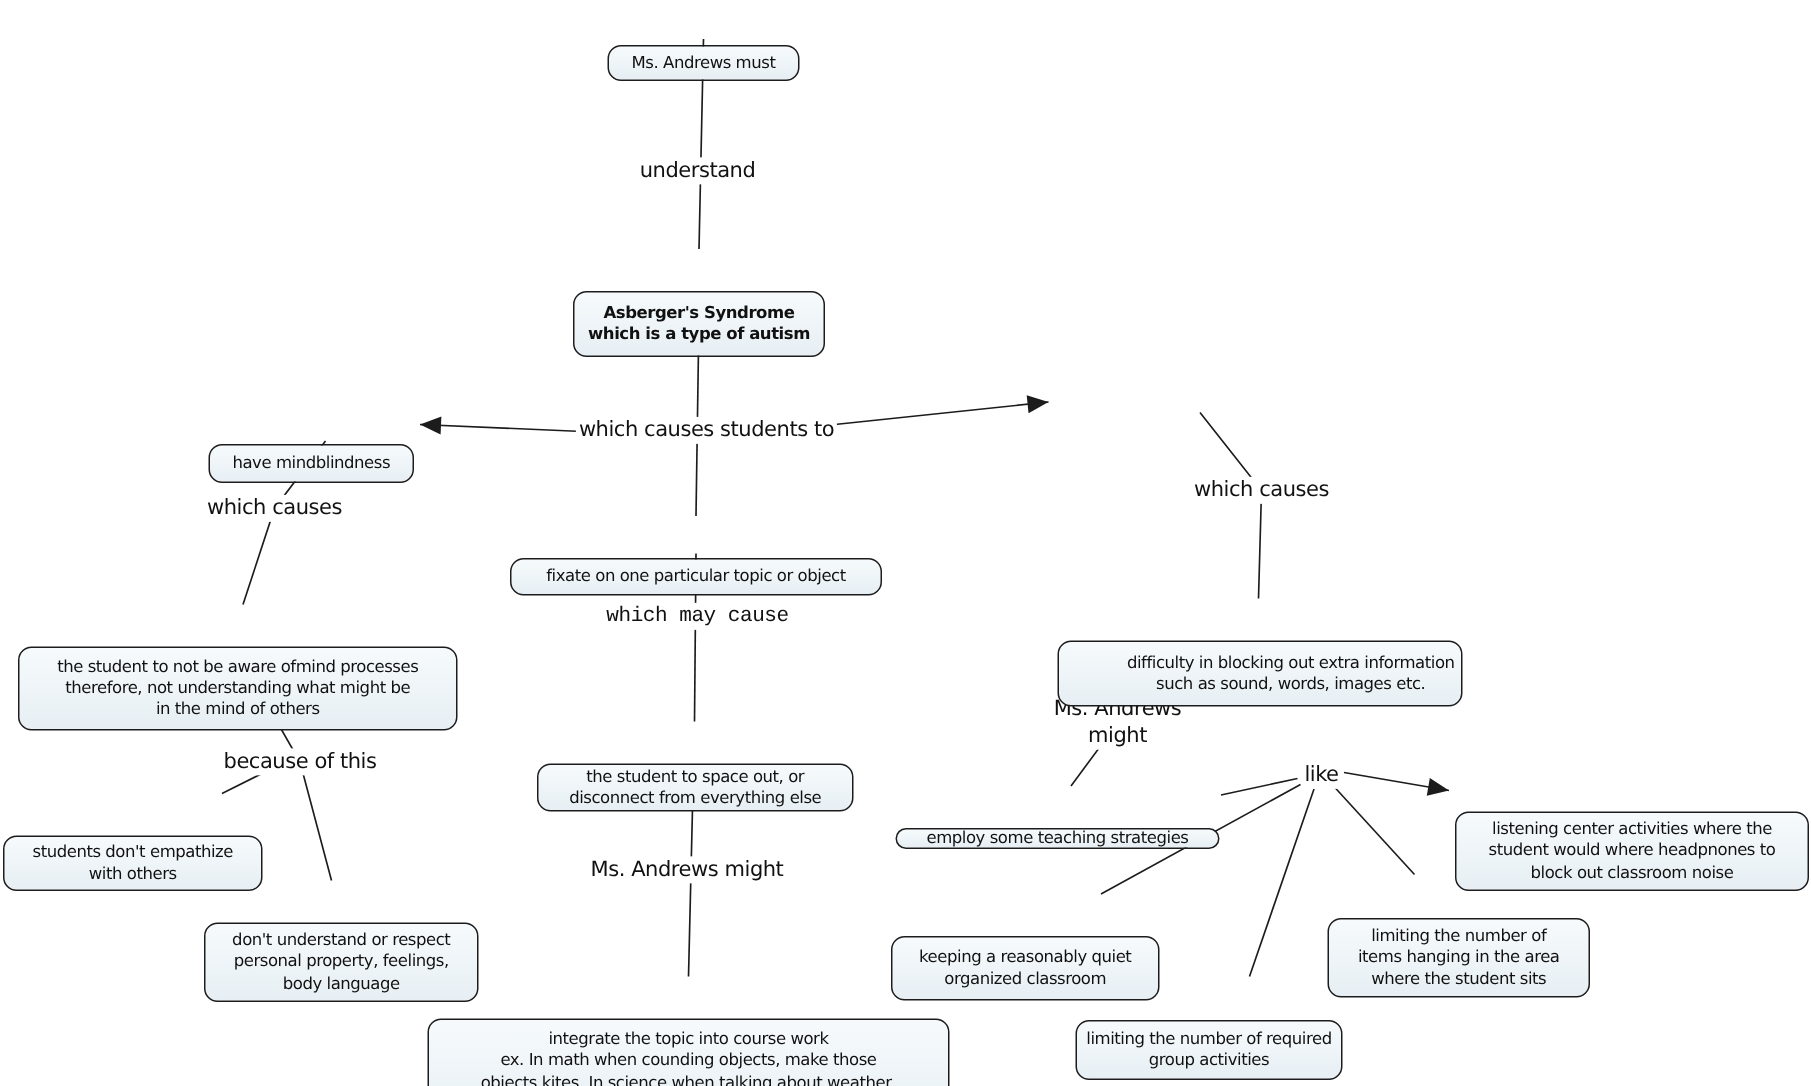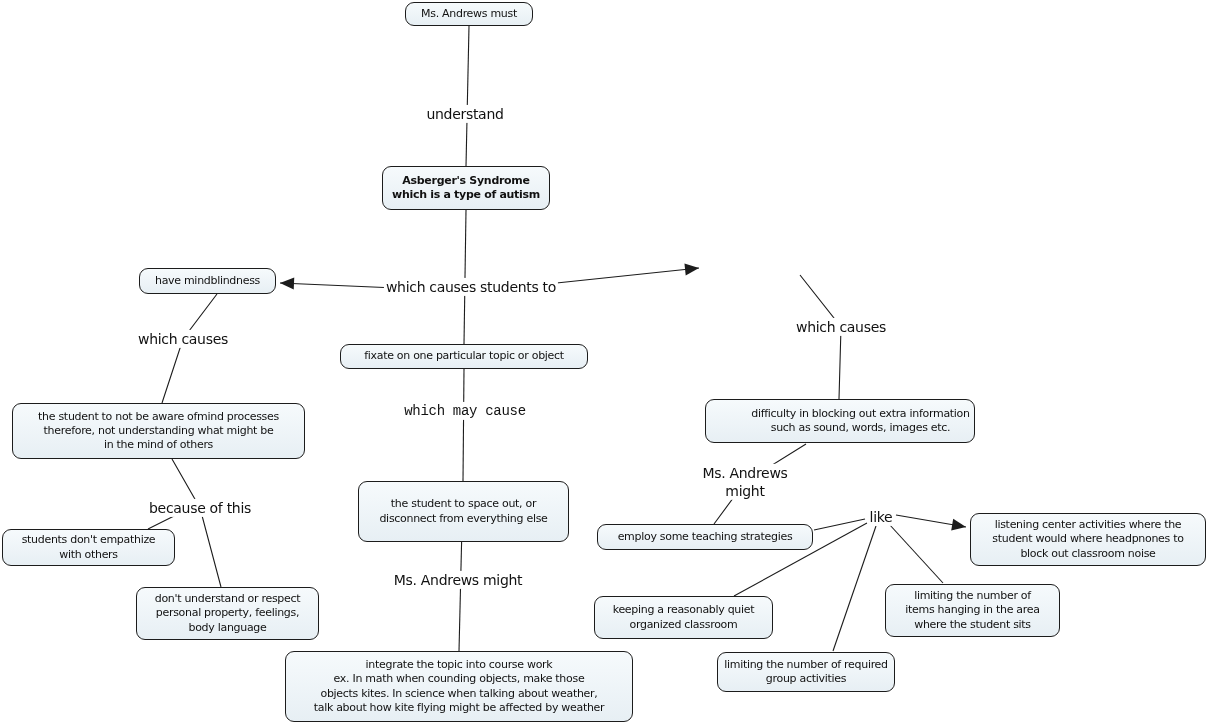--- a/index.html
+++ b/index.html
@@ -31,20 +31,21 @@
     color: #111111;
     font-size: 11px;
     line-height: 1.28;
     letter-spacing: -0.3px;
     text-align: center;
     white-space: pre-line;
     display: flex;
     align-items: center;
     justify-content: center;
     padding: 2px 4px;
+    margin-top: 28px;
   }
   .link-label {
     position: absolute;
     transform: translate(-50%, -50%);
     background: #ffffff;
     color: #111111;
     font-size: 14px;
     line-height: 1.3;
     letter-spacing: -0.3px;
     text-align: center;
@@ -102,23 +103,23 @@
 which is a type of autism</div>
   <div class="node" style="left:139px; top:268px; width:137px; height:26px;">have mindblindness</div>
   <div class="node" style="left:340px; top:344px; width:248px; height:25px;">fixate on one particular topic or object</div>
   <div class="node" style="left:12px; top:403px; width:293px; height:56px;">the student to not be aware ofmind processes
 therefore, not understanding what might be
 in the mind of others</div>
   <div class="node" style="left:705px; top:399px; width:270px; height:44px;padding-left:45px;">difficulty in blocking out extra information
 such as sound, words, images etc.</div>
   <div class="node" style="left:2px; top:529px; width:173px; height:37px;">students don't empathize
 with others</div>
-  <div class="node" style="left:358px; top:481px; width:211px; height:61px;">the student to space out, or
+  <div class="node" style="left:358px; top:481px; width:211px; height:32px;">the student to space out, or
 disconnect from everything else</div>
-  <div class="node" style="left:597px; top:524px; width:216px; height:26px;">employ some teaching strategies</div>
+  <div class="node" style="left:597px; top:524px; width:216px; height:14px;">employ some teaching strategies</div>
   <div class="node" style="left:970px; top:513px; width:236px; height:53px;">listening center activities where the
 student would where headpnones to
 block out classroom noise</div>
   <div class="node" style="left:136px; top:587px; width:183px; height:53px;">don't understand or respect
 personal property, feelings,
 body language</div>
   <div class="node" style="left:594px; top:596px; width:179px; height:43px;">keeping a reasonably quiet
 organized classroom</div>
   <div class="node" style="left:885px; top:584px; width:175px; height:53px;">limiting the number of
 items hanging in the area

